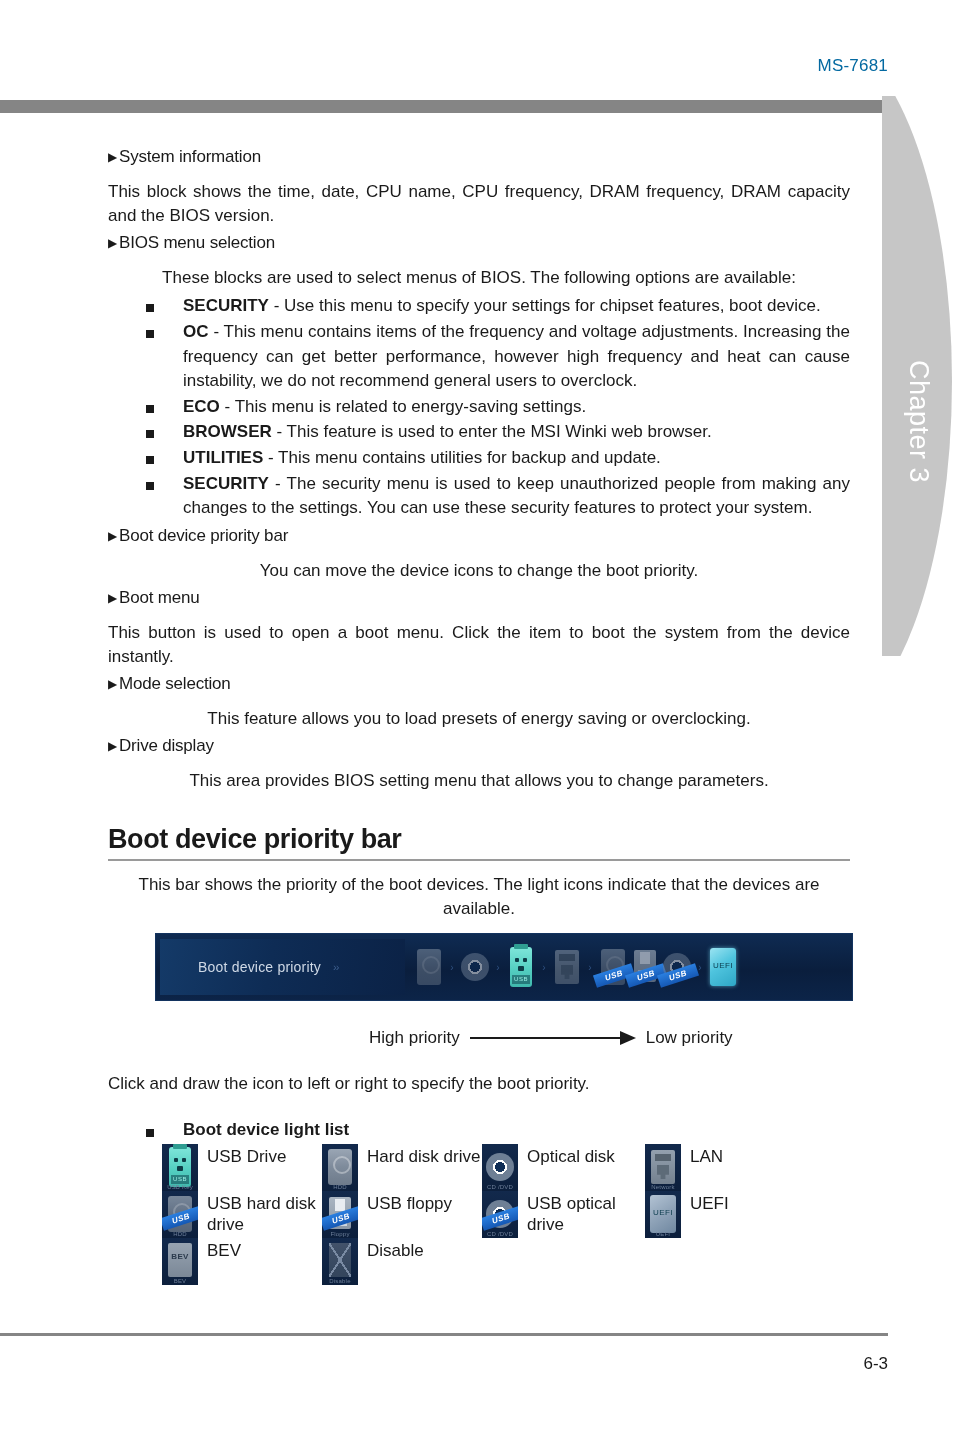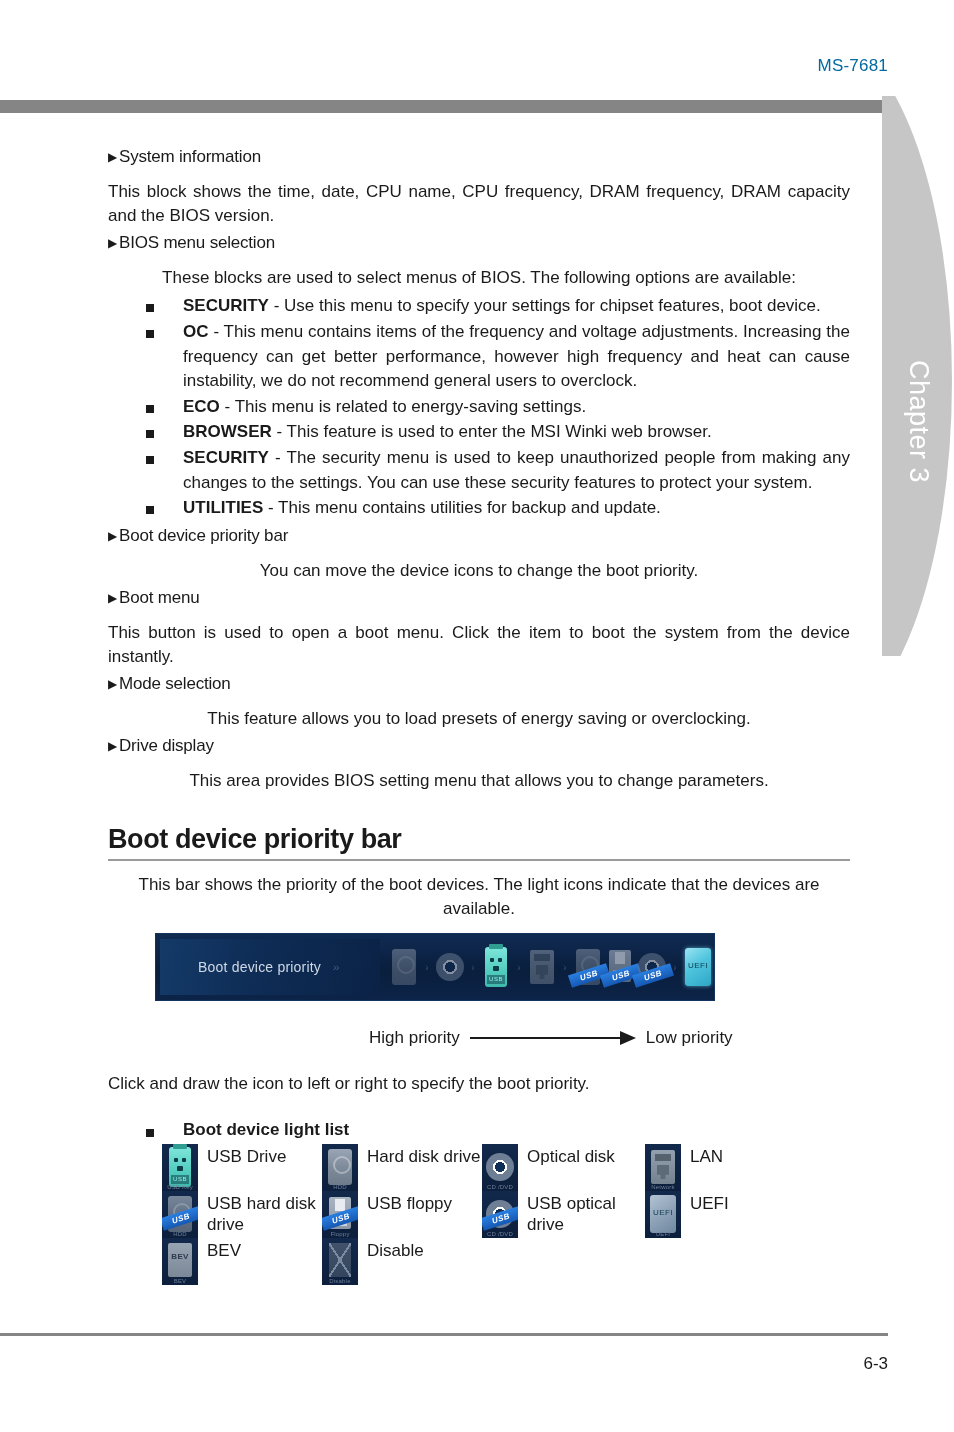--- a/index.html
+++ b/index.html
@@ -147,21 +147,21 @@
     margin: 3px 0 12px 0;
   }
 
   
   .priority-wrap {
     margin: 12px 0 0 47px;
     width: 638px;
   }
   .priority-bar {
     position: relative;
-    width: 560px;
+    width: 698px;
     height: 68px;
     background: linear-gradient(180deg,#0f2b52 0%,#0a1e3d 55%,#0c2448 100%);
     border: 1px solid #13335f;
     box-sizing: border-box;
     display: flex;
     align-items: center;
   }
   .pb-left {
     position: relative;
     width: 245px;
@@ -502,22 +502,22 @@
   <div class="sub-head">
     <span class="tri">▶</span><span>BIOS menu selection</span>
   </div>
   <p class="body noj">These blocks are used to select menus of BIOS. The following options are available:</p>
 
   <ul class="square-list">
     <li><b>SECURITY</b><span> - Use this menu to specify your settings for chipset features, boot device.</span></li>
     <li><b>OC</b><span> - This menu contains items of the frequency and voltage adjustments. Increasing the frequency can get better performance, however high frequency and heat can cause instability, we do not recommend general users to overclock.</span></li>
     <li><b>ECO</b><span> - This menu is related to energy-saving settings.</span></li>
     <li><b>BROWSER</b><span> - This feature is used to enter the MSI Winki web browser.</span></li>
+    <li><b>UTILITIES</b><span> - This menu contains utilities for backup and update.</span></li>
     <li><b>SECURITY</b><span> - The security menu is used to keep unauthorized people from making any changes to the settings. You can use these security features to protect your system.</span></li>
-    <li><b>UTILITIES</b><span> - This menu contains utilities for backup and update.</span></li>
   </ul>
 
   <div class="sub-head">
     <span class="tri">▶</span><span>Boot device priority bar</span>
   </div>
   <p class="body noj">You can move the device icons to change the boot priority.</p>
 
   <div class="sub-head">
     <span class="tri">▶</span><span>Boot menu</span>
   </div>

